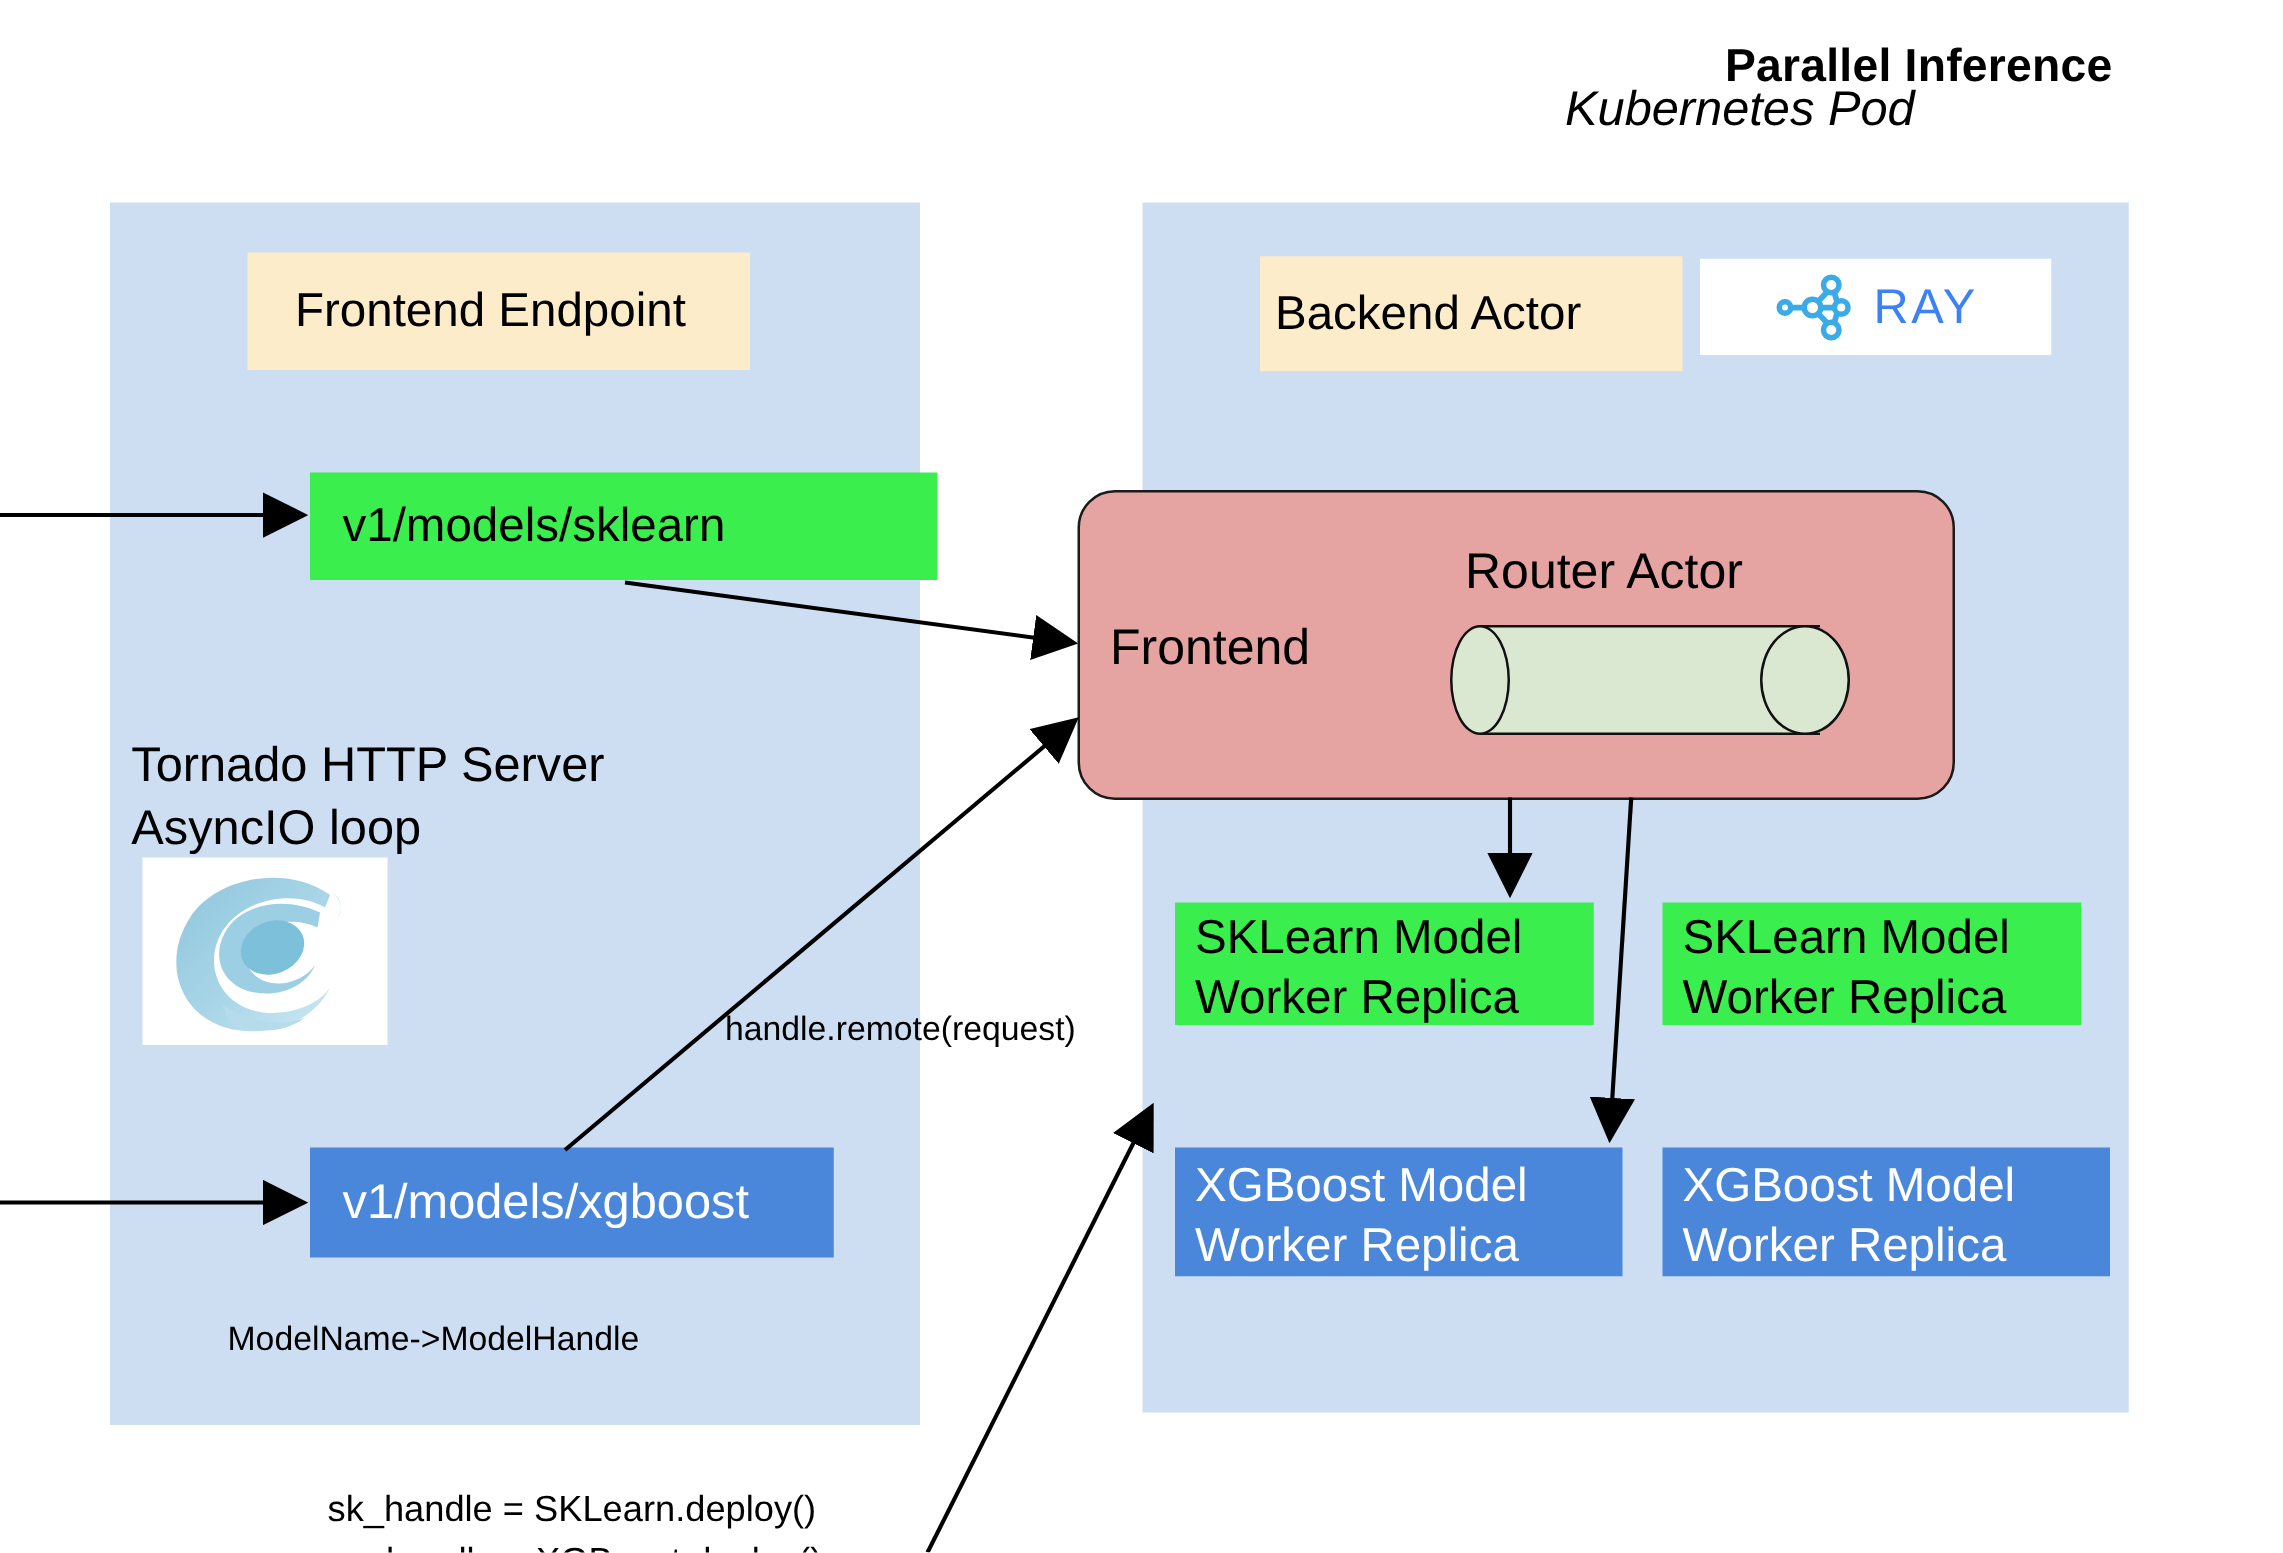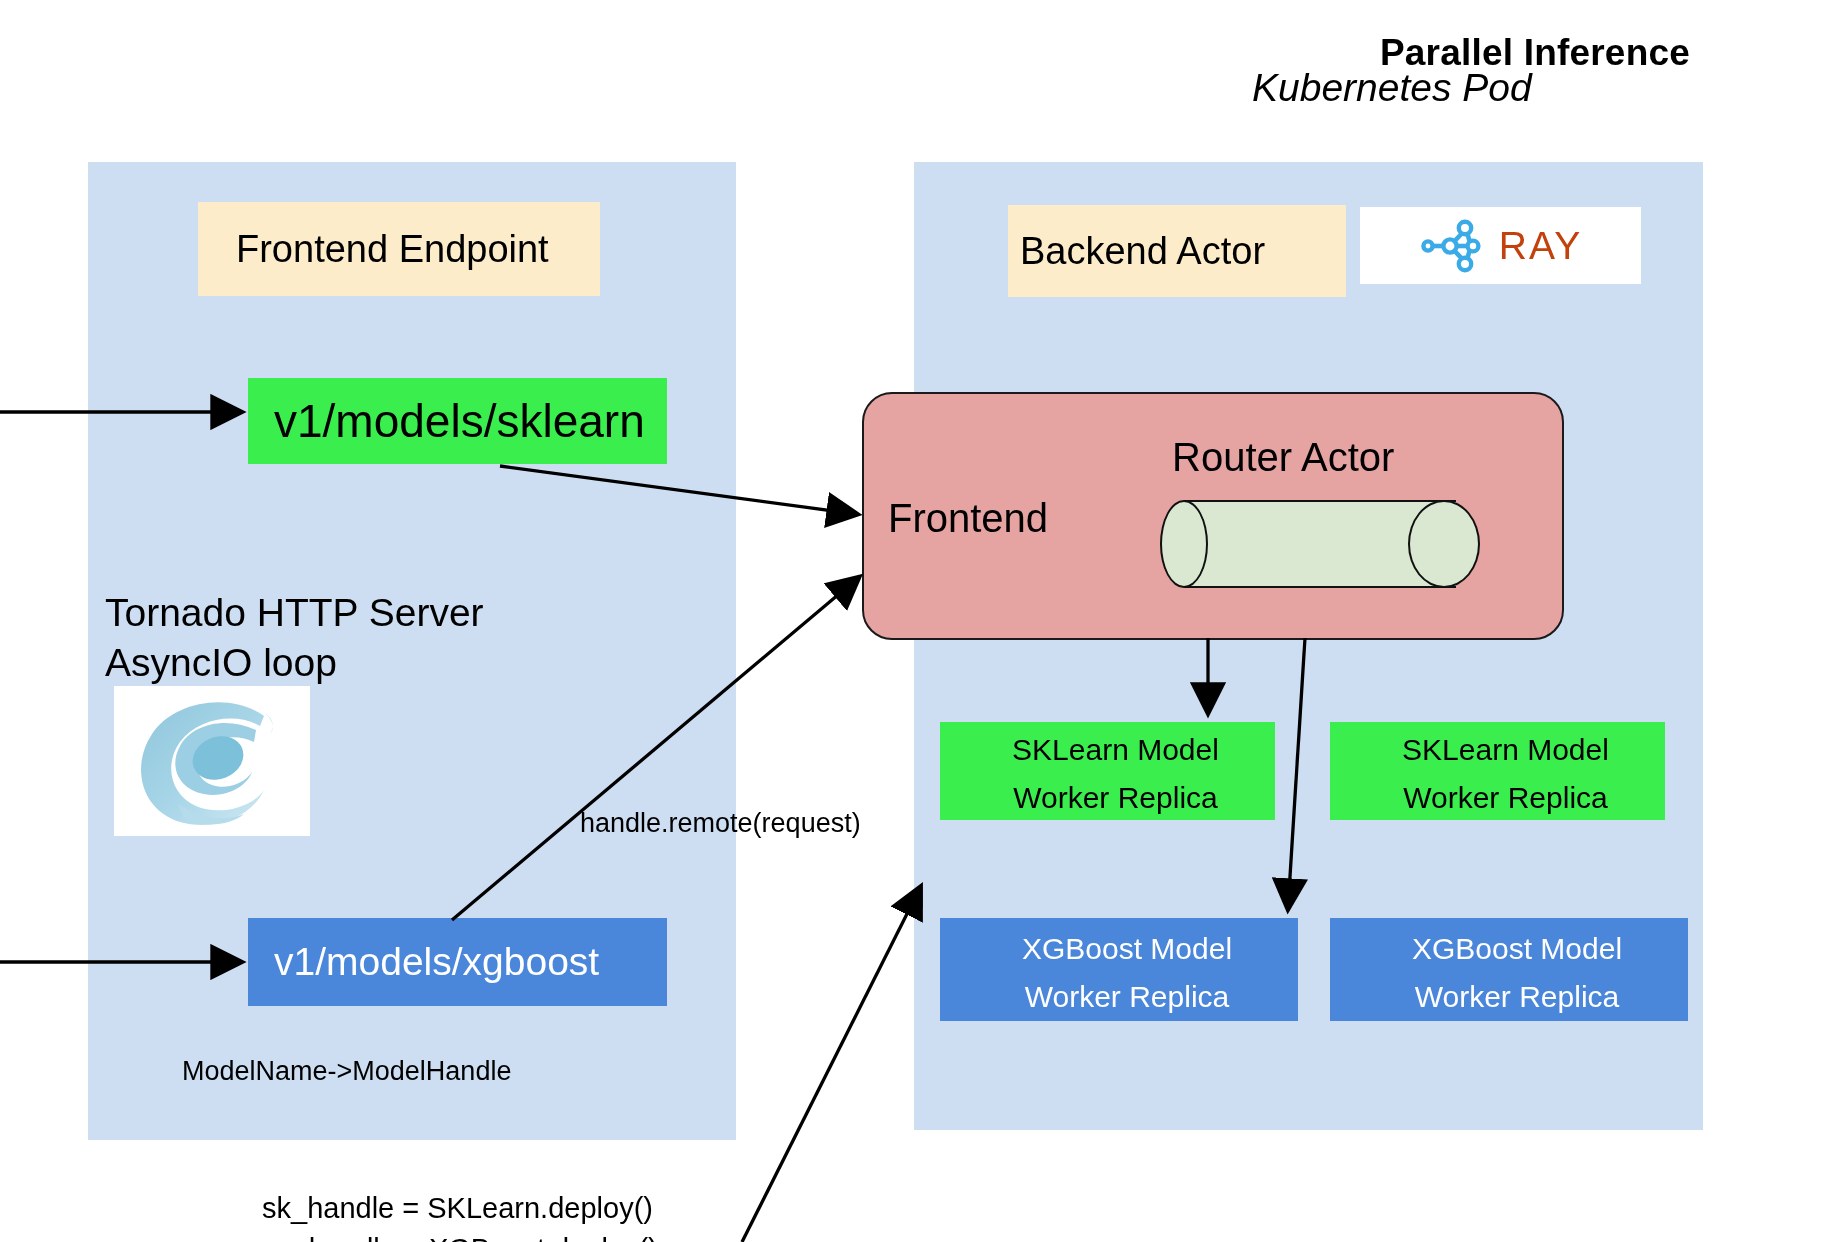--- a/index.html
+++ b/index.html
@@ -17,40 +17,40 @@
   
   .box{display:flex;align-items:center;box-sizing:border-box;}
   .box .lbl{width:100%;}
   .cream{background:#fcecc9;}
   .green{background:#3aee4e;color:#000;}
   .blue{background:#4a86da;color:#fff;}
   #frontend-endpoint{left:198px;top:202px;width:402px;height:94px;padding-left:38px;font-size:38px;}
   #backend-actor{left:1008px;top:205px;width:338px;height:92px;padding-left:12px;font-size:38px;}
   #ray-logo-box{left:1360px;top:207px;width:281px;height:77px;background:#fff;
       display:flex;align-items:center;justify-content:center;gap:14px;}
-  #ray-logo-box .ray-word{font-size:39px;color:#c2410c;letter-spacing:2px;}
-  #ep-sklearn{left:248px;top:378px;width:419px;height:86px;padding-left:26px;font-size:46px;}
+  #ray-logo-box .ray-word{font-size:39px;color:#3b82f6;letter-spacing:2px;}
+  #ep-sklearn{left:248px;top:378px;width:502px;height:86px;padding-left:26px;font-size:38px;}
   #ep-xgboost{left:248px;top:918px;width:419px;height:88px;padding-left:26px;font-size:39px;}
   
   #router-actor{left:862px;top:392px;width:698px;height:244px;background:#e5a3a2;
       border:2px solid #1a1a1a;border-radius:30px;}
   #uvicorn-label{left:888px;top:496px;font-size:40px;}
   #router-actor-label{left:1172px;top:435px;font-size:40px;}
   
   #backend-queue{left:1160px;top:500px;width:320px;height:88px;}
   #backend-queue .cyl-body{position:absolute;left:24px;top:0;width:272px;height:88px;
       background:#dbe8d1;border-top:2px solid #111;border-bottom:2px solid #111;box-sizing:border-box;}
   #backend-queue .cyl-cap-l{position:absolute;left:0;top:0;width:48px;height:88px;
       background:#dbe8d1;border:2px solid #111;border-radius:50%;box-sizing:border-box;}
   #backend-queue .cyl-cap-r{position:absolute;left:248px;top:0;width:72px;height:88px;
       background:#dbe8d1;border:2px solid #111;border-radius:50%;box-sizing:border-box;}
   #backend-queue .q-text{position:absolute;left:56px;top:12px;width:190px;
       font-size:28px;line-height:33px;text-align:left;}
   
-  .worker{box-sizing:border-box;padding:6px 0 0 16px;font-size:30px;line-height:48px;text-align:center;}
+  .worker{box-sizing:border-box;padding:6px 0 0 16px;font-size:38px;line-height:48px;}
   #w-sk-1{left:940px;top:722px;width:335px;height:98px;}
   #w-sk-2{left:1330px;top:722px;width:335px;height:98px;}
   #w-xgb-1{left:940px;top:918px;width:358px;height:103px;}
   #w-xgb-2{left:1330px;top:918px;width:358px;height:103px;}
   
   #tornado-caption{left:105px;top:588px;font-size:39px;line-height:50px;white-space:pre-line;}
   #tornado-logo{left:114px;top:686px;width:196px;height:150px;background:#fff;overflow:hidden;}
   #model-map-note{left:182px;top:1056px;font-size:27px;}
   #handle-remote-note{left:580px;top:808px;font-size:27px;}
   #deploy-note{left:262px;top:1188px;font-size:29px;line-height:41px;white-space:pre-line;}

